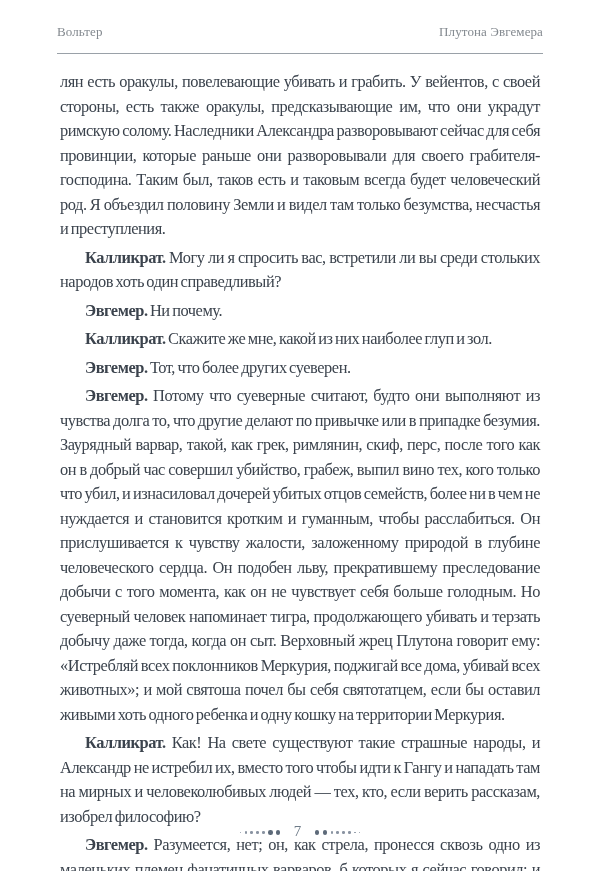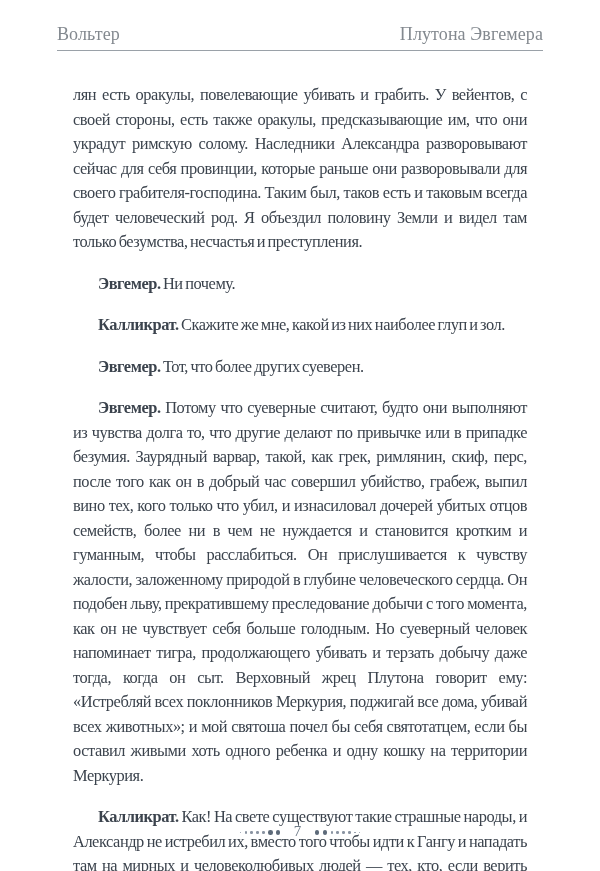--- a/index.html
+++ b/index.html
@@ -18,39 +18,39 @@
     width:600px;height:871px;
     margin:0 auto;
     background:var(--background);
     overflow:hidden;
     font-family:"Liberation Serif","DejaVu Serif",serif;
   }
   .page-header{
     position:absolute;
     top:24px;left:57px;right:57px;
     display:flex;justify-content:space-between;align-items:baseline;
-    padding-bottom:5px;
+    padding-bottom:13px;
     border-bottom:1px solid var(--header_rule);
     color:var(--header_text);
-    font-size:18px;
+    font-size:13px;
     letter-spacing:0.1px;
     text-align:right;
   }
   .page-body{
     position:absolute;
     top:66px;left:56px;right:56px;
     color:var(--body_text);
     font-size:16.4px;
     line-height:24.5px;
     text-align:justify;
     letter-spacing:-0.45px;
     word-spacing:-1.2px;
     hyphens:manual;
   }
-  .page-body p{margin:17px;text-indent:25px;}
+  .page-body p{margin:4px;text-indent:25px;}
   .page-body p.no-indent{text-indent:0;}
   .speaker{font-weight:bold;}
   .page-footer{
     position:absolute;
     left:0;right:0;bottom:31px;
     text-align:center;
     color:var(--footer_text);
     font-size:15px;
   }
   .pagenum{display:inline-block;margin:0 8px;vertical-align:middle;}
@@ -65,20 +65,21 @@
 
 <div class="page">
 
   <div class="page-header">
     <span>Вольтер</span>
     <span>Плутона Эвгемера</span>
   </div>
 
   <div class="page-body" id="page-body">
       <p class="no-indent"><span>лян есть оракулы, повелевающие убивать и грабить. У вейентов, с своей стороны, есть также оракулы, предсказывающие им, что они украдут римскую солому. Наследники Александра разворовывают сейчас для себя провинции, которые раньше они разворовывали для своего грабителя-господина. Таким был, таков есть и таковым всегда будет человеческий род. Я объездил половину Земли и видел там только безумства, несчастья и преступления.</span></p>
+      <p><b class="speaker">Калликрат.</b> <span>Могу ли я спросить вас, встретили ли вы среди стольких народов хоть один справедливый?</span></p>
       <p><b class="speaker">Эвгемер.</b> <span>Ни почему.</span></p>
       <p><b class="speaker">Калликрат.</b> <span>Скажите же мне, какой из них наиболее глуп и зол.</span></p>
       <p><b class="speaker">Эвгемер.</b> <span>Тот, что более других суеверен.</span></p>
       <p><b class="speaker">Эвгемер.</b> <span>Потому что суеверные считают, будто они выполняют из чувства долга то, что другие делают по привычке или в припадке безумия. Заурядный варвар, такой, как грек, римлянин, скиф, перс, после того как он в добрый час совершил убийство, грабеж, выпил вино тех, кого только что убил, и изнасиловал дочерей убитых отцов семейств, более ни в чем не нуждается и становится кротким и гуманным, чтобы расслабиться. Он прислушивается к чувству жалости, заложенному природой в глубине человеческого сердца. Он подобен льву, прекратившему преследование добычи с того момента, как он не чувствует себя больше голодным. Но суеверный человек напоминает тигра, продолжающего убивать и терзать добычу даже тогда, когда он сыт. Верховный жрец Плутона говорит ему: «Истребляй всех поклонников Меркурия, поджигай все дома, убивай всех животных»; и мой святоша почел бы себя святотатцем, если бы оставил живыми хоть одного ребенка и одну кошку на территории Меркурия.</span></p>
       <p><b class="speaker">Калликрат.</b> <span>Как! На свете существуют такие страшные народы, и Александр не истребил их, вместо того чтобы идти к Гангу и нападать там на мирных и человеколюбивых людей — тех, кто, если верить рассказам, изобрел философию?</span></p>
       <p><b class="speaker">Эвгемер.</b> <span>Разумеется, нет; он, как стрела, пронесся сквозь одно из маленьких племен фанатичных варваров, б которых я сейчас говорил; и поскольку фанатизм не исключает подлости и трусости, эти жалкие люди</span></p>
     </div>
 
   <div class="page-footer">
     <span class="orn"><i class="dot t"></i><i class="dot s"></i><i class="dot s"></i><i class="dot s"></i><i class="dot s"></i><i class="dot b"></i><i class="dot b"></i></span>

